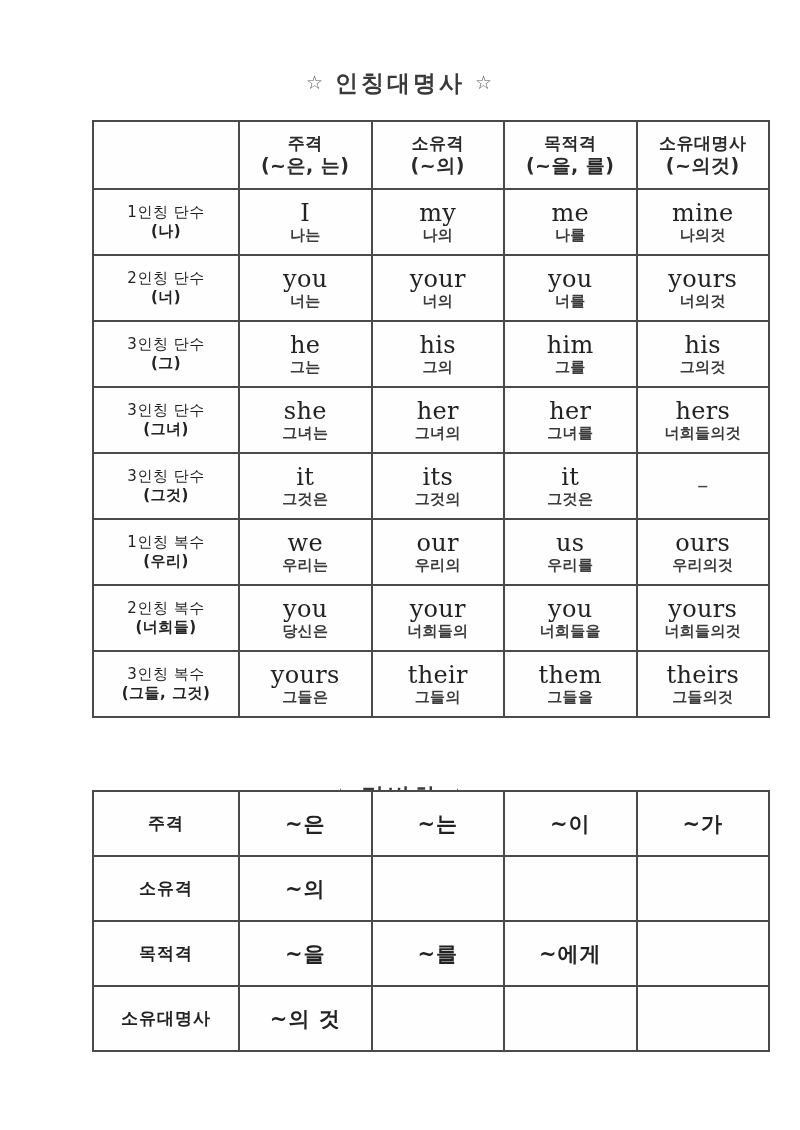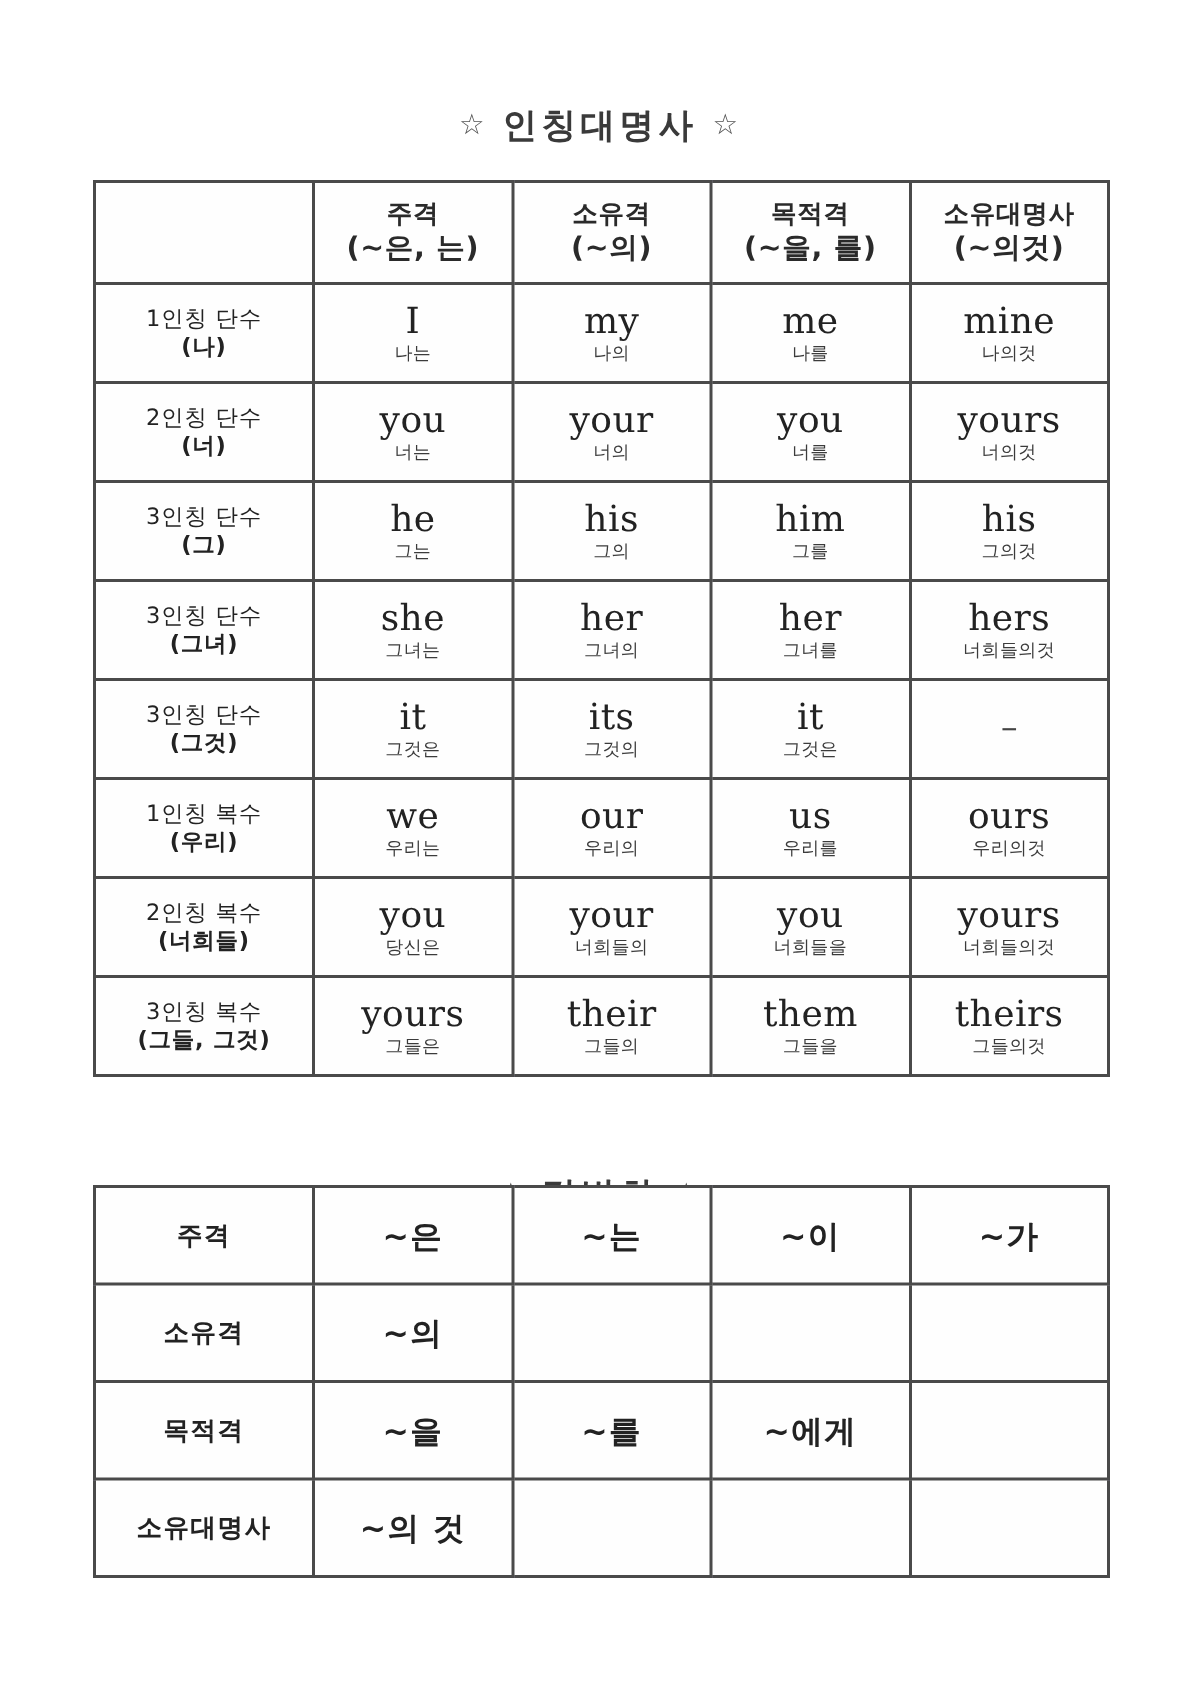--- a/index.html
+++ b/index.html
@@ -44,20 +44,21 @@
 
   #title-pronouns { position: absolute; left: 0; top: 68px; width: 800px; }
   #title-cases    { position: absolute; left: 0; top: 740px; width: 800px; margin-top: 41px; }
 
   
   table.grid {
     position: absolute;
     border-collapse: collapse;
     table-layout: fixed;
     background: #c4b5fd;
+    margin-left: 30px;
   }
   table.grid td, table.grid th {
     border: 2px solid #4a4a4a;
     text-align: center;
     vertical-align: middle;
     padding: 0;
     background: #fefefe;
   }
 
   
@@ -119,22 +120,22 @@
   }
   .eng {
     font-family: "DejaVu Serif", "Liberation Serif", serif;
     font-size: 24px;
     color: #222;
     line-height: 1.05;
     letter-spacing: 0.3px;
   }
   .gloss {
     font-family: "DejaVu Sans", "Liberation Sans", sans-serif;
-    font-size: 12px;
-    font-weight: normal;
+    font-size: 15px;
+    font-weight: bold;
     color: #3b3b3b;
     line-height: 1.1;
     letter-spacing: 0.3px;
   }
   .dash {
     font-family: "DejaVu Serif", "Liberation Serif", serif;
     font-size: 22px;
     color: #444;
     line-height: 1;
   }

